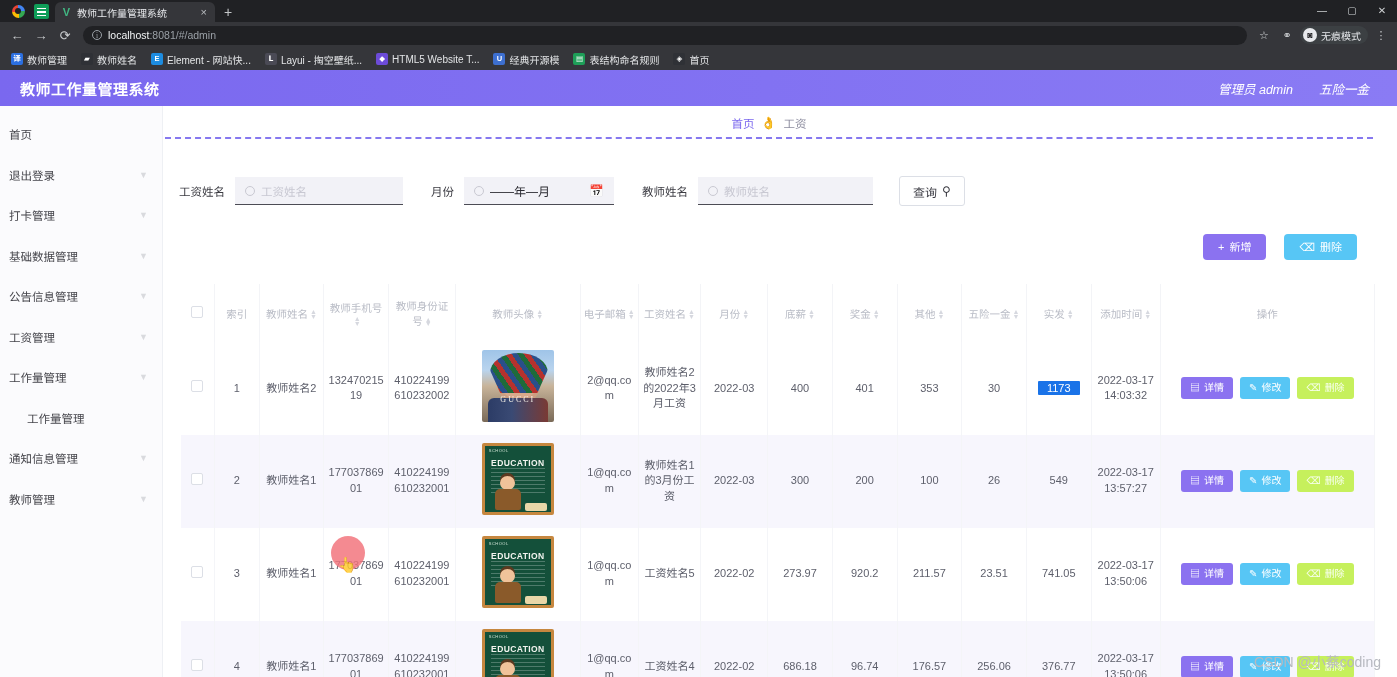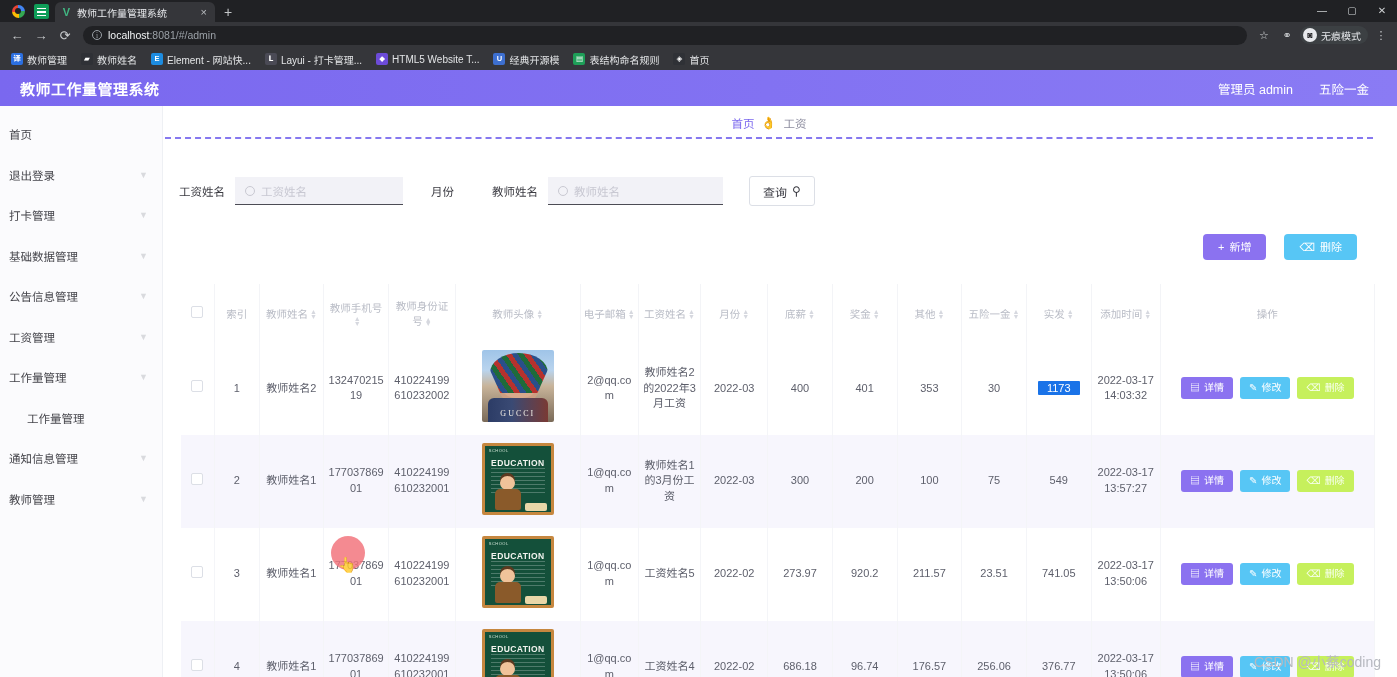--- a/index.html
+++ b/index.html
@@ -120,21 +120,21 @@
   .app { position: relative; width: 1397px; height: 607px; background: #fff; overflow: hidden; }
 
   .apphead {
     height: 36px; background: #7b68ee;
     background: linear-gradient(90deg,#7a68ef 0%, #8272f2 55%, #8a7bf4 100%);
     display: flex; align-items: center; justify-content: space-between;
     padding: 0 28px 0 20px;
   }
   .apptitle { color: #fff; font-size: 15px; font-weight: 700; letter-spacing: .5px; }
   .apphead-right { display: flex; align-items: center; gap: 26px; }
-  .apphead-right span { color: #fff; font-size: 12.5px; }
+  .apphead-right span { color: #fff; font-size: 12.5px; font-style: italic; }
 
   .body-row { display: flex; height: 571px; }
 
   .sidebar {
     width: 163px; flex: 0 0 163px; background: #fbfbfd;
     border-right: 1px solid #eef0f4; padding-top: 8px;
   }
   .side-item {
     height: 40.5px; display: flex; align-items: center; justify-content: space-between;
     padding: 0 14px 0 9px; color: #44444a; font-size: 11.5px;
@@ -234,21 +234,21 @@
     border-radius:48% 48% 42% 42%; background:#d9a98b;
     box-shadow: inset 0 -6px 0 rgba(0,0,0,.06);
   }
   .av-photo::after {
     content:''; position:absolute; left:8px; top:3px; width:58px; height:40px;
     border-radius: 50% 50% 20% 20%;
     background: repeating-linear-gradient(55deg,#1f6b3a 0 5px,#b5322e 5px 10px,#2a4f8a 10px 15px);
     clip-path: polygon(0 0,100% 0,100% 42%,82% 100%,18% 100%,0 42%);
   }
   .av-photo .gucci {
-    position:absolute; bottom:2px; left:0; right:0; text-align:center;
+    position:absolute; bottom:16px; left:0; right:0; text-align:center;
     font-size:8px; letter-spacing:2px; color:#f2eee6; z-index:3;
     font-family:"Liberation Serif", serif;
   }
   .av-photo .body {
     position:absolute; bottom:0; left:6px; right:6px; height:24px; z-index:2;
     background: linear-gradient(90deg,#2c3c66 0%, #3a4a74 40%, #7a3a34 100%);
     border-radius: 6px 6px 0 0;
   }
   
   .av-edu { background: #14503a; border: 3px solid #c6873f; }
@@ -359,21 +359,21 @@
       <div class="bm">
         <span class="bmico" style="background:#2f3136">▰</span>
         <span class="bmlabel">教师姓名</span>
       </div>
       <div class="bm">
         <span class="bmico" style="background:#1d8ce0">E</span>
         <span class="bmlabel">Element - 网站快...</span>
       </div>
       <div class="bm">
         <span class="bmico" style="background:#4a4a55">Ⅼ</span>
-        <span class="bmlabel">Layui - 打卡管理...</span>
+        <span class="bmlabel">Layui - 掏空壁纸...</span>
       </div>
       <div class="bm">
         <span class="bmico" style="background:#6c4bd8">◆</span>
         <span class="bmlabel">HTML5 Website T...</span>
       </div>
       <div class="bm">
         <span class="bmico" style="background:#3d6fd0">U</span>
         <span class="bmlabel">经典开源模</span>
       </div>
       <div class="bm">
@@ -449,20 +449,25 @@
         <div class="dash-sep"></div>
 
         <div class="searchbar">
           <span class="field-label">工资姓名</span>
           <div class="field-box w-salary">
             <span class="cir"></span>
             <span class="field-ph">工资姓名</span>
           </div>
           <span class="gap28"></span>
           <span class="field-label">月份</span>
+          <div class="field-box w-month">
+            <span class="cir"></span>
+            <span class="field-val">——年—月</span>
+            <span class="cal-ico">📅</span>
+          </div>
           <span class="gap28"></span>
           <span class="field-label">教师姓名</span>
           <div class="field-box w-teacher">
             <span class="cir"></span>
             <span class="field-ph">教师姓名</span>
           </div>
           <div class="btn-query">
             <span>查询</span>
             <span>⚲</span>
           </div>
@@ -601,21 +606,21 @@
                   <td><span class="avatar-img av-edu"><span class="edu-top">SCHOOL</span><span class="edu-txt">EDUCATION</span><span class="edu-sub"></span><span class="teacher">
                         <span class="head"></span>
                         <span class="torso"></span>
                       </span><span class="desk"></span></span></td>
                   <td>1@qq.com</td>
                   <td>教师姓名1的3月份工资</td>
                   <td>2022-03</td>
                   <td>300</td>
                   <td>200</td>
                   <td>100</td>
-                  <td>75</td>
+                  <td>26</td>
                   <td>549</td>
                   <td>2022-03-17 13:57:27</td>
                   <td>
                     <div class="ops">
                       <div class="btn-sm btn-detail">
                         <span>▤</span>
                         <span>详情</span>
                       </div>
                       <div class="btn-sm btn-edit">
                         <span>✎</span>

